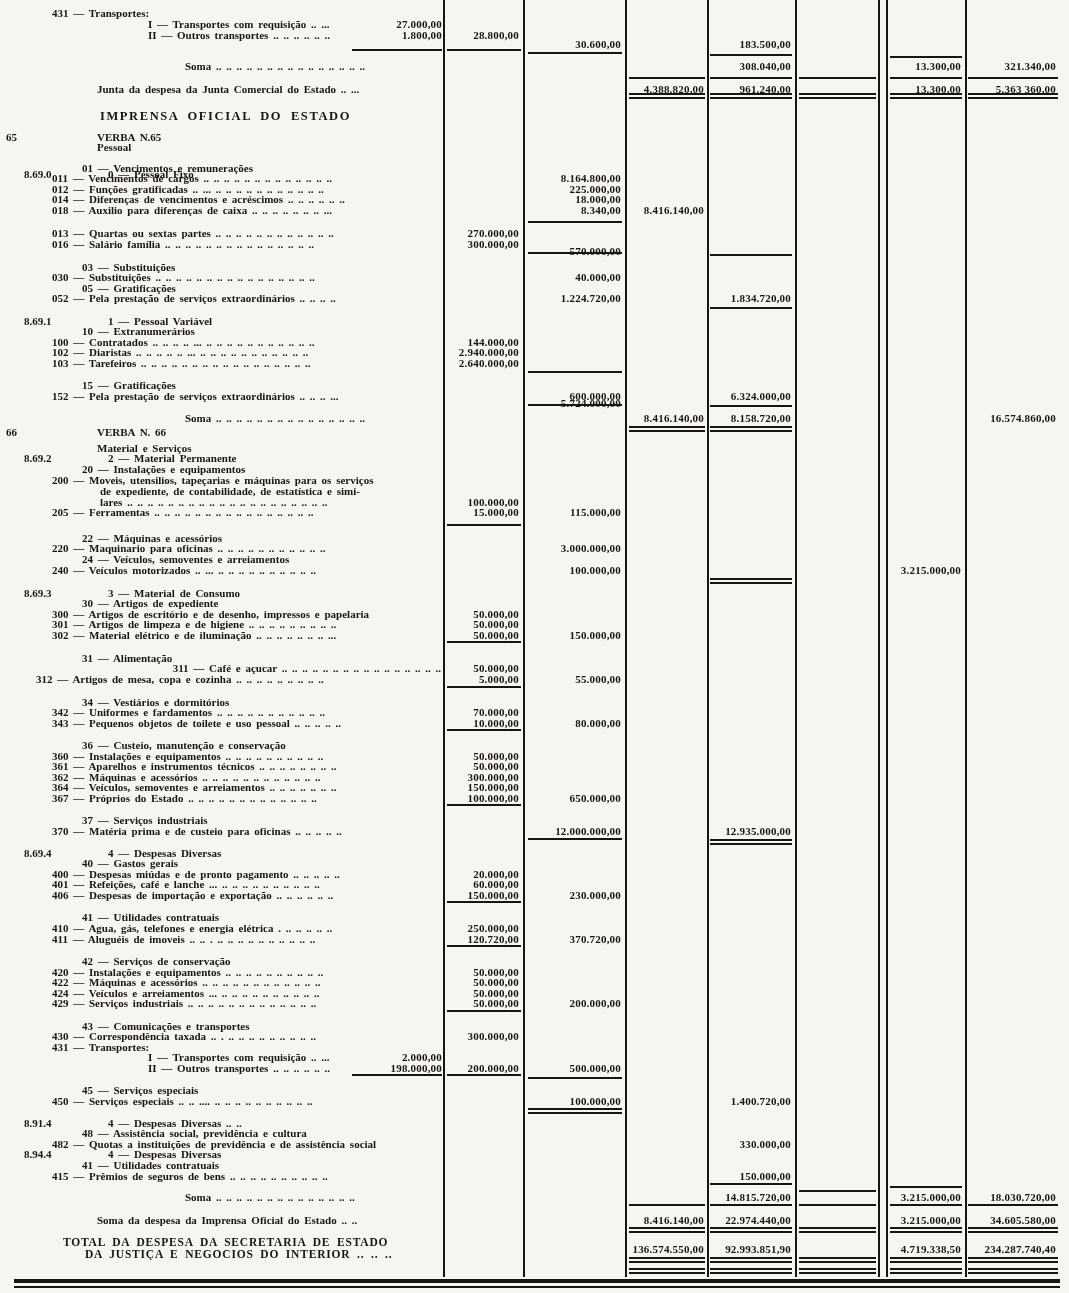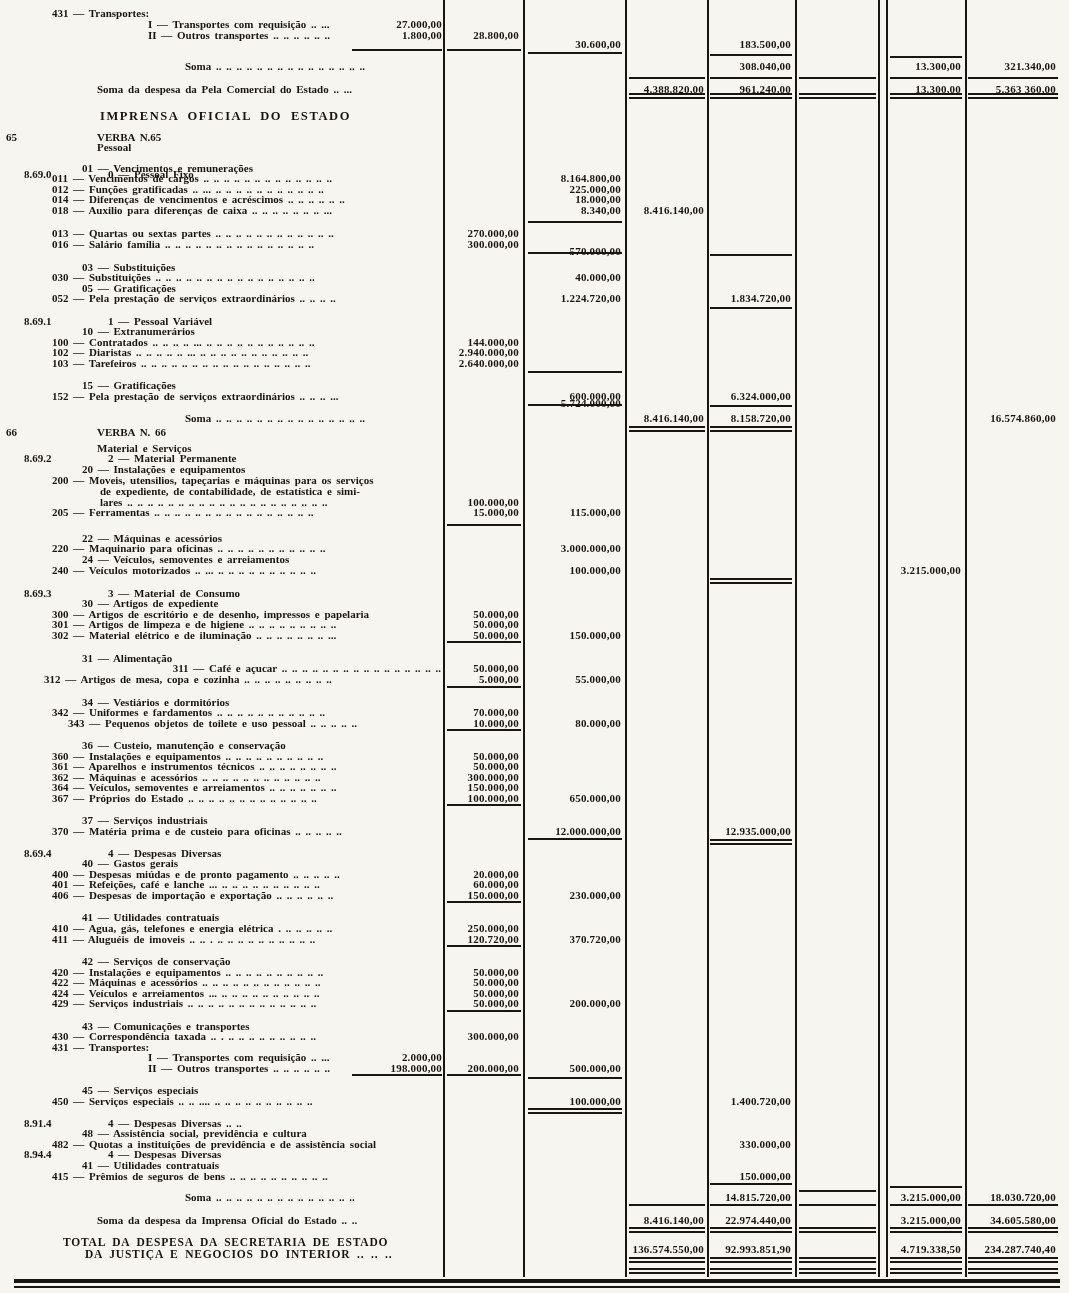--- a/index.html
+++ b/index.html
@@ -147,21 +147,21 @@
         <span class="amt" style="left: 499px;">30.600,00</span>
         <span class="amt" style="left: 669px;">183.500,00</span>
       </div>
       <div class="row" style="top: 61px;">
         <span class="t" style="left: 185px; width: 256px;">Soma .. .. .. .. .. .. .. .. .. .. .. .. .. .. ..</span>
         <span class="amt" style="left: 669px;">308.040,00</span>
         <span class="amt" style="left: 839px;">13.300,00</span>
         <span class="amt" style="left: 934px;">321.340,00</span>
       </div>
       <div class="row" style="top: 84px;">
-        <span class="t" style="left: 97px; width: 344px;">Soma da despesa da Pela Comercial do Estado .. ...</span>
+        <span class="t" style="left: 97px; width: 344px;">Junta da despesa da Junta Comercial do Estado .. ...</span>
         <span class="amt" style="left: 582px;">4.388.820,00</span>
         <span class="amt" style="left: 669px;">961.240,00</span>
         <span class="amt" style="left: 839px;">13.300,00</span>
         <span class="amt" style="left: 934px;">5.363 360,00</span>
       </div>
       <div class="row hdr" style="top: 111px;">
         <span class="t" style="left: 100px; width: 341px;">IMPRENSA OFICIAL DO ESTADO</span>
       </div>
       <div class="row" style="top: 132px;">
         <span class="mc" style="left: 6px;">65</span>
@@ -319,33 +319,33 @@
         <span class="amt" style="left: 499px;">150.000,00</span>
       </div>
       <div class="row" style="top: 653px;">
         <span class="t" style="left: 82px; width: 359px;">31 — Alimentação</span>
       </div>
       <div class="row" style="top: 663px;">
         <span class="t" style="left: 52px; width: 389px; text-align: right;">311 — Café e açucar .. .. .. .. .. .. .. .. .. .. .. .. .. .. .. ..</span>
         <span class="amt" style="left: 397px;">50.000,00</span>
       </div>
       <div class="row" style="top: 674px;">
-        <span class="t" style="left: 44px; width: 389px;">312 — Artigos de mesa, copa e cozinha .. .. .. .. .. .. .. .. ..</span>
+        <span class="t" style="left: 36px; width: 389px;">312 — Artigos de mesa, copa e cozinha .. .. .. .. .. .. .. .. ..</span>
         <span class="amt" style="left: 397px;">5.000,00</span>
         <span class="amt" style="left: 499px;">55.000,00</span>
       </div>
       <div class="row" style="top: 697px;">
         <span class="t" style="left: 82px; width: 359px;">34 — Vestiários e dormitórios</span>
       </div>
       <div class="row" style="top: 707px;">
         <span class="t" style="left: 52px; width: 389px;">342 — Uniformes e fardamentos .. .. .. .. .. .. .. .. .. .. ..</span>
         <span class="amt" style="left: 397px;">70.000,00</span>
       </div>
       <div class="row" style="top: 718px;">
-        <span class="t" style="left: 68px; width: 389px;">343 — Pequenos objetos de toilete e uso pessoal .. .. .. .. ..</span>
+        <span class="t" style="left: 52px; width: 389px;">343 — Pequenos objetos de toilete e uso pessoal .. .. .. .. ..</span>
         <span class="amt" style="left: 397px;">10.000,00</span>
         <span class="amt" style="left: 499px;">80.000,00</span>
       </div>
       <div class="row" style="top: 740px;">
         <span class="t" style="left: 82px; width: 359px;">36 — Custeio, manutenção e conservação</span>
       </div>
       <div class="row" style="top: 751px;">
         <span class="t" style="left: 52px; width: 389px;">360 — Instalações e equipamentos .. .. .. .. .. .. .. .. .. ..</span>
         <span class="amt" style="left: 397px;">50.000,00</span>
       </div>

